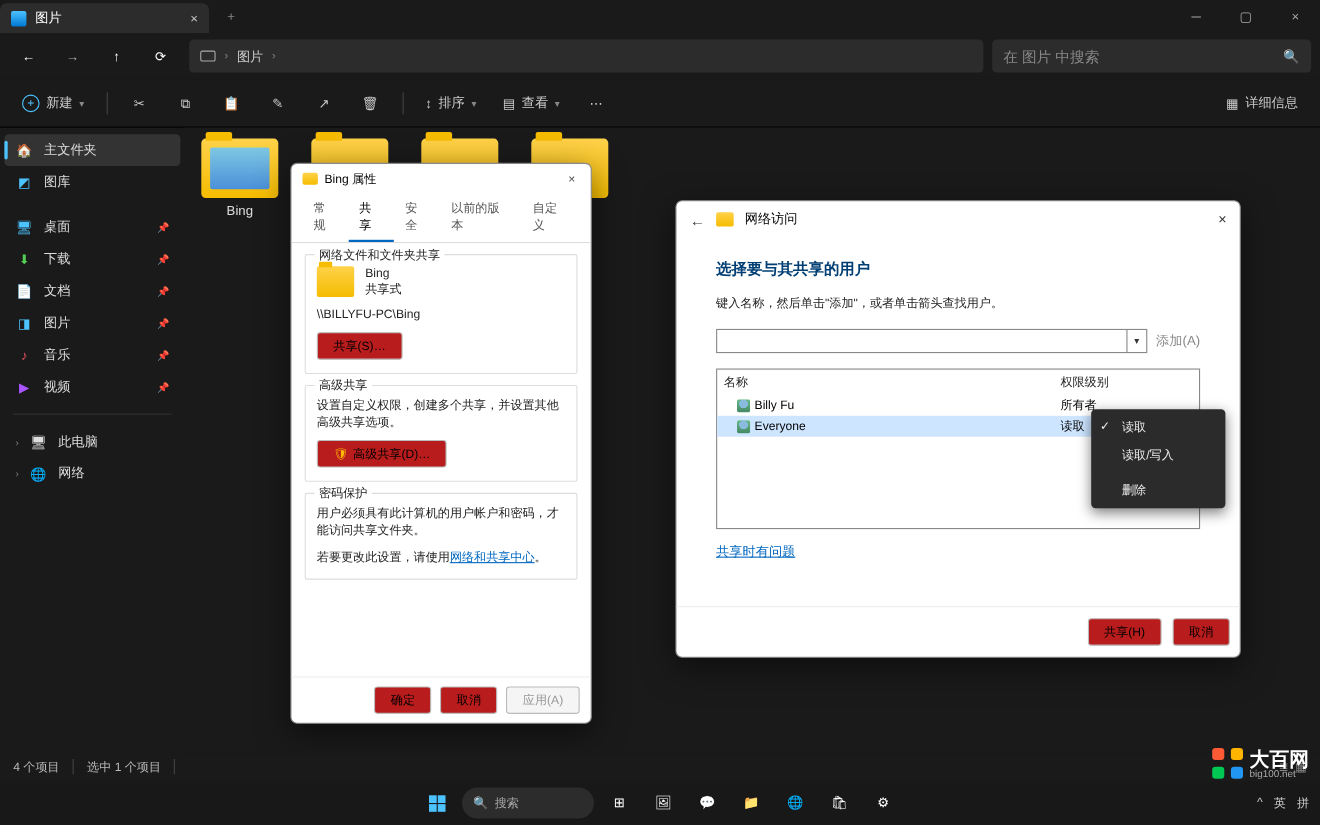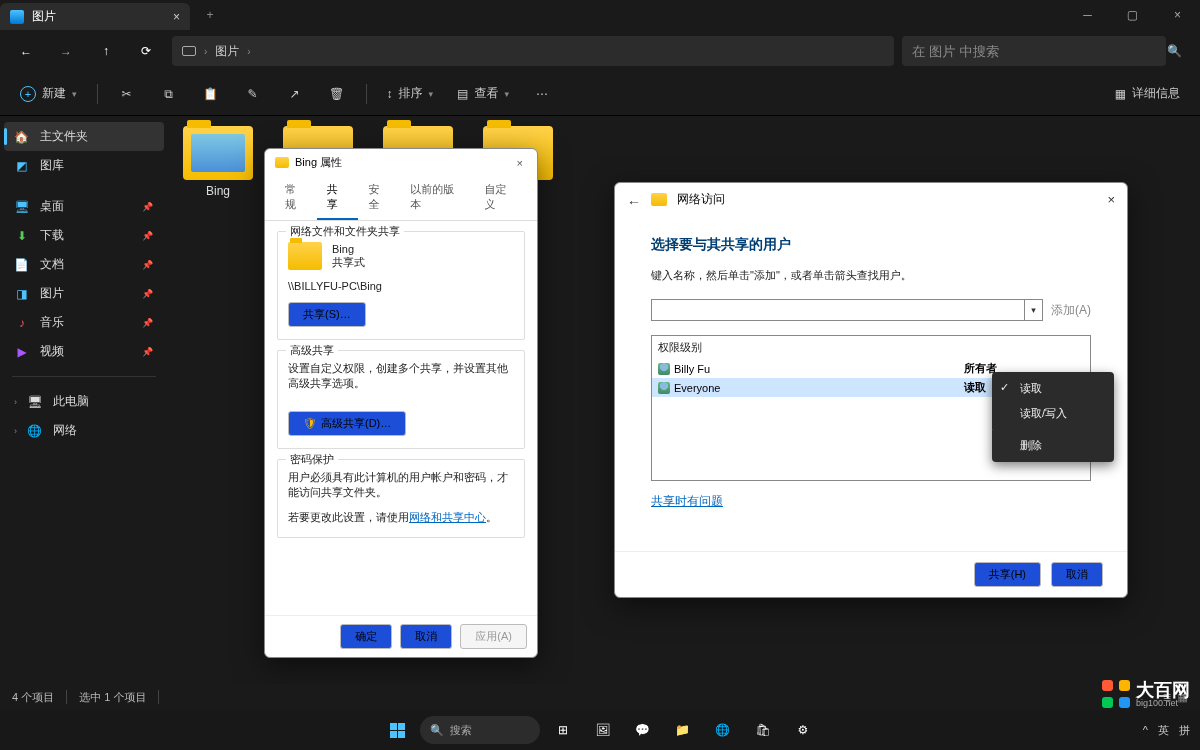--- a/index.html
+++ b/index.html
@@ -14,21 +14,21 @@
 .wincontrols { margin-left: auto; display: flex; }
 .wincontrols > div { width: 45px; display: flex; align-items: center; justify-content: center; color: #aaa; }
 
 
 .navbar { height: 42px; background: #1a1a1a; display: flex; align-items: center; gap: 4px; padding: 0 8px; }
 .navbtn { width: 36px; height: 30px; display: flex; align-items: center; justify-content: center; color: #aaa; border-radius: 4px; }
 .navbtn.enabled { color: #fff; }
 .crumbs { flex: 1; display: flex; align-items: center; gap: 8px; padding: 0 10px; height: 30px; background: #2c2c2c; border-radius: 4px; margin: 0 4px; color: #ccc; }
 .crumbs .monitor { width: 14px; height: 10px; border: 1.5px solid #aaa; border-radius: 2px; }
 .crumbs .chev { color: #888; font-size: 10px; }
-.search { width: 264px; height: 30px; background: #2c2c2c; border-radius: 4px; display: flex; align-items: center; padding: 0 10px; color: #888; border: none; }
+.search { width: 290px; height: 30px; background: #2c2c2c; border-radius: 4px; display: flex; align-items: center; padding: 0 10px; color: #888; border: none; }
 .search::placeholder { color: #888; }
 .searchwrap { position: relative; width: 290px; }
 .searchwrap .mag { position: absolute; right: 10px; top: 8px; color: #888; }
 
 
 .toolbar { height: 44px; background: #1a1a1a; display: flex; align-items: center; gap: 8px; padding: 0 12px; border-bottom: 1px solid #000; }
 .tbtn { display: flex; align-items: center; gap: 6px; padding: 4px 8px; border-radius: 4px; color: #ccc; }
 .tbtn .plus { width: 16px; height: 16px; border-radius: 50%; border: 1.5px solid #4cc2ff; color: #4cc2ff; display: flex; align-items: center; justify-content: center; font-size: 11px; }
 .tbtn.iconbtn { width: 34px; justify-content: center; }
 .sep { width: 1px; height: 20px; background: #444; margin: 0 4px; }
@@ -60,21 +60,21 @@
 .dlg-close { margin-left: auto; color: #555; cursor: pointer; padding: 0 4px; }
 .dlg-tabs { display: flex; padding: 0 10px; border-bottom: 1px solid #ddd; font-size: 11px; justify-content: flex-end; }
 .dlg-tabs > div { padding: 6px 10px; color: #555; }
 .dlg-tabs > div.active { color: #000; border-bottom: 2px solid #0067c0; }
 .dlg-body { padding: 10px 12px; flex:1; overflow:auto; font-size: 11px; color:#222; }
 .group { border: 1px solid #ddd; border-radius: 2px; padding: 10px 10px 12px; margin-bottom: 10px; position: relative; }
 .group-title { position: absolute; top: -8px; left: 8px; background: #fff; padding: 0 4px; font-size: 11px; }
 .rowflex { display:flex; align-items:center; gap:10px; }
 .folder-thumb { width: 34px; height: 28px; background: linear-gradient(#ffd24a,#f5bc00); border-radius:2px; position:relative; }
 .folder-thumb::before { content:""; position:absolute; top:-4px; left:2px; width:12px; height:5px; background:#f5bc00; border-radius:1px 1px 0 0;}
-.btn { display:inline-block; padding: 4px 14px; border: 1px solid #bbb; border-radius: 3px; background: #1d4ed8; font-size: 11px; color:#000; }
+.btn { display:inline-block; padding: 4px 14px; border: 1px solid #bbb; border-radius: 3px; background: #b91c1c; font-size: 11px; color:#000; }
 .shield { color: #ffb900; margin-right: 4px; }
 .link { color: #0067c0; text-decoration: underline; }
 .dlg-foot { display:flex; gap:8px; justify-content:flex-end; padding: 8px 10px; border-top: 1px solid #eee; }
 .btn.disabled { color:#999; background:#f5f5f5; }
 
 
 .dlg-net { left: 614px; top: 182px; width: 514px; height: 416px; }
 .dlg-net .hdr { display:flex; align-items:center; gap:10px; padding: 8px 12px; }
 .dlg-net .hdr .back { font-size: 14px; color:#333; }
 .dlg-net .hdr .fic { width: 16px; height: 13px; background: linear-gradient(#ffd24a,#f5bc00); border-radius:2px; }
@@ -84,26 +84,26 @@
 .dlg-net .hint { font-size: 11px; color:#222; margin-bottom: 16px; }
 .dlg-net .addrow { display:flex; gap:8px; margin-bottom: 14px; }
 .dlg-net .combo { flex:1; height: 22px; border:1px solid #888; position:relative; background:#fff; }
 .dlg-net .combo .drop { position:absolute; right:0; top:0; bottom:0; width:18px; border-left:1px solid #888; display:flex; align-items:center; justify-content:center; font-size:9px; color:#333; }
 .dlg-net .addbtn { color:#888; display:flex; align-items:center; }
 .dlg-net .list { border:1px solid #888; height: 146px; overflow: visible; font-size: 11px; position:relative; }
 .dlg-net .lhdr { display:flex; padding: 4px 6px; color:#222; }
 .dlg-net .lhdr .c1 { flex:1; }
 .dlg-net .lhdr .c2 { width: 120px; }
 .dlg-net .lrow { display:flex; padding: 2px 6px; align-items:center; }
-.dlg-net .lrow .c1 { flex:1; display:flex; align-items:flex-start; gap:4px; }
-.dlg-net .lrow .c2 { width: 120px; display:flex; align-items:flex-start; gap:4px;font-weight:bold; }
+.dlg-net .lrow .c1 { flex:1; display:flex; align-items:flex-start; gap:4px;margin-left:12px; }
+.dlg-net .lrow .c2 { width: 120px; display:flex; align-items:flex-start; gap:4px; }
 .dlg-net .lrow.sel { background:#cde5ff; }
 .dlg-net .usericon { width:12px; height:12px; background: radial-gradient(circle at 50% 35%, #8bd 40%, transparent 41%), linear-gradient(#6b8,#486); border-radius:2px; }
 .dlg-net .drop2 { margin-left:auto; font-size: 9px; }
-.dlg-net .foot { display:flex; gap:10px; justify-content:flex-end; padding: 10px 24px; border-top:1px solid #eee; margin-top: auto; }
+.dlg-net .foot { display:flex; gap:10px; justify-content:flex-end; padding: 10px 9px; border-top:1px solid #eee; margin-top: auto; }
 .ctxmenu { position:absolute; left: 340px; top: 36px; width: 122px; background:#2b2b2b; color:#eee; border-radius:4px; padding:4px 0; font-size:11px; box-shadow: 0 4px 12px rgba(0,0,0,.5); }
 .ctxmenu .mi { padding: 5px 12px 5px 28px; position:relative; }
 .ctxmenu .mi.chk::before { content:"✓"; position:absolute; left:8px; }
 .ctxmenu .mi.sep { border-top:1px solid #444; margin:3px 0; padding:0; height:0; }
 
 
 .statusbar { position:absolute; left:0; right:0; bottom:40px; height:26px; background:#1a1a1a; display:flex; align-items:center; gap:12px; padding:0 12px; color:#bbb; font-size:11px; }
 .statusbar .sep2 { width:1px; height:14px; background:#444; }
 .viewicons { margin-left:auto; display:flex; gap:6px; color:#888; }
 
@@ -298,21 +298,21 @@
         <div>
           <div>Bing</div>
           <div>共享式</div>
         </div>
       </div>
       <div style="margin-bottom:10px">\\BILLYFU-PC\Bing</div>
       <span class="btn">共享(S)…</span>
     </div>
     <div class="group">
       <div class="group-title">高级共享</div>
-      <div style="margin-bottom:20px">设置自定义权限，创建多个共享，并设置其他高级共享选项。</div>
+      <div style="margin-bottom:9px">设置自定义权限，创建多个共享，并设置其他高级共享选项。</div>
       <span class="btn"><span class="shield">🛡</span><span>高级共享(D)…</span></span>
     </div>
     <div class="group">
       <div class="group-title">密码保护</div>
       <div style="margin-bottom:10px">用户必须具有此计算机的用户帐户和密码，才能访问共享文件夹。</div>
       <div><span>若要更改此设置，请使用</span><span class="link">网络和共享中心</span><span>。</span></div>
     </div>
   </div>
   <div class="dlg-foot">
     <span class="btn">确定</span>
@@ -332,20 +332,21 @@
     <h3>选择要与其共享的用户</h3>
     <div class="hint">键入名称，然后单击"添加"，或者单击箭头查找用户。</div>
     <div class="addrow">
       <div class="combo">
           <span class="drop">▾</span>
         </div>
       <span class="addbtn">添加(A)</span>
     </div>
     <div class="list">
       <div class="lhdr">
+        <div class="c1">名称</div>
         <div class="c2">权限级别</div>
       </div>
       <div class="lrow">
         <div class="c1">
             <span class="usericon"></span>
             <span>Billy Fu</span>
           </div>
         <div class="c2">
             <span>所有者</span>
           </div>

